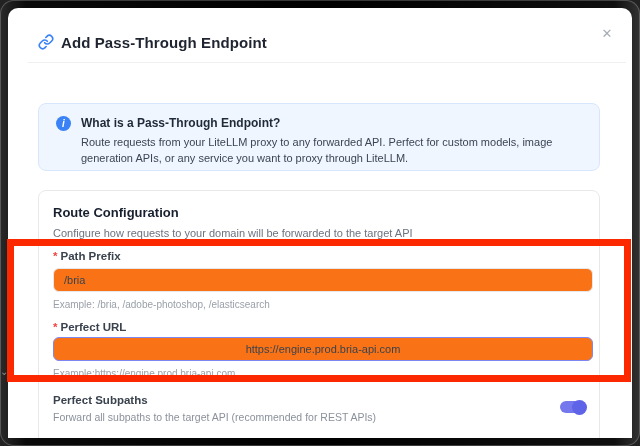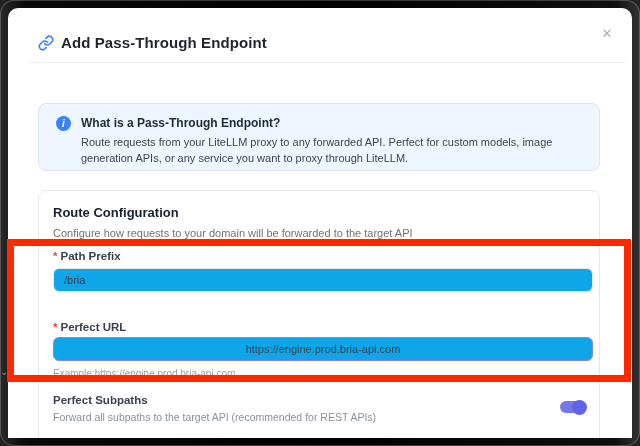--- a/index.html
+++ b/index.html
@@ -25,21 +25,21 @@
 
   
   .close-btn {
     position: absolute; right: 16px; top: 17px;
     width: 18px; height: 18px;
     background: none; border: none;
     color: #a8adb5; font-size: 13px; line-height: 18px;
     cursor: pointer; text-align: center;
     font-family: "Liberation Sans", sans-serif;
   }
-  .header { position: absolute; left: 30px; top: 26px; display: flex; align-items: flex-end; gap: 7px; }
+  .header { position: absolute; left: 30px; top: 26px; display: flex; align-items: flex-start; gap: 7px; }
   .link-icon { width: 16px; height: 16px; display: inline-block; }
   .modal-title { font-size: 15px; font-weight: 700; color: #1f2430; letter-spacing: .1px; }
   .header-divider {
     position: absolute; left: 20px; right: 6px; top: 54px;
     height: 1px; background: #efefef;
   }
 
   
   .info-box {
     position: absolute; left: 30px; top: 95px; width: 562px; height: 68px;
@@ -73,21 +73,21 @@
   .card-heading { position: absolute; left: 14px; top: 14px; font-size: 13px; font-weight: 700; color: #18202e; }
   .card-subtitle { position: absolute; left: 14px; top: 36px; font-size: 11px; color: #6b7280; }
 
   .field-label { position: absolute; left: 14px; font-size: 11.5px; font-weight: 600; color: #3a424e; }
   .req { color: #ef4444; margin-right: 3px; font-weight: 700; }
   .text-input {
     position: absolute; left: 14px; width: 540px; height: 24px;
     border: 1px solid #e7e8ea; border-radius: 6px;
     font-family: "Liberation Sans", sans-serif;
     font-size: 11px; color: #3a424e;
-    padding: 0 10px; background: #0ea5e9; outline: none;
+    padding: 0 10px; background: #f97316; outline: none;
   }
   .text-input.focused { border: 1.5px solid #7e86f2; text-align: center; }
   .example-text { position: absolute; left: 14px; font-size: 10px; color: #9aa0a9; }
 
   .label-path   { top: 59px; }
   .input-path   { top: 77px; }
   .example-path { top: 108px; }
   .label-url    { top: 130px; }
   .input-url    { top: 146px; }
   .example-url  { top: 177px; }
@@ -149,20 +149,21 @@
 
     <div class="card">
 
       <div class="card-heading">Route Configuration</div>
       <div class="card-subtitle">Configure how requests to your domain will be forwarded to the target API</div>
 
       <div class="field-label label-path">
         <span class="req">*</span><span>Path Prefix</span>
       </div>
       <input class="text-input input-path" type="text" value="/bria" style="">
+      <div class="example-text example-path">Example: /bria, /adobe-photoshop, /elasticsearch</div>
 
       <div class="field-label label-url">
         <span class="req">*</span><span>Perfect URL</span>
       </div>
       <input class="text-input input-url focused" type="text" value="https://engine.prod.bria-api.com" style="">
       <div class="example-text example-url">Example:https://engine.prod.bria-api.com</div>
 
       <div class="sp-label">Perfect Subpaths</div>
       <div class="sp-desc">Forward all subpaths to the target API (recommended for REST APIs)</div>
       <div class="toggle">

